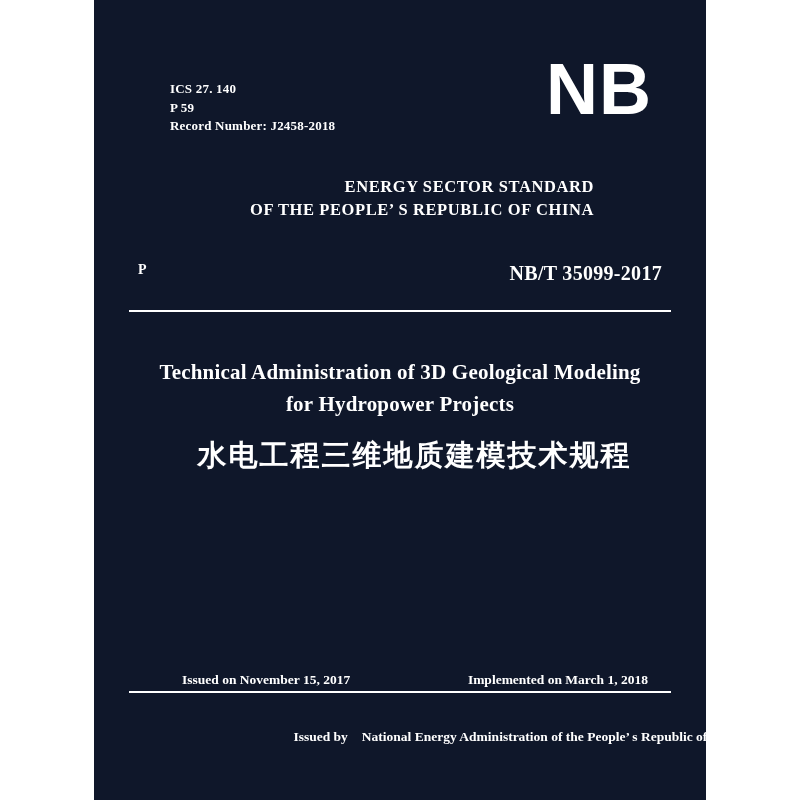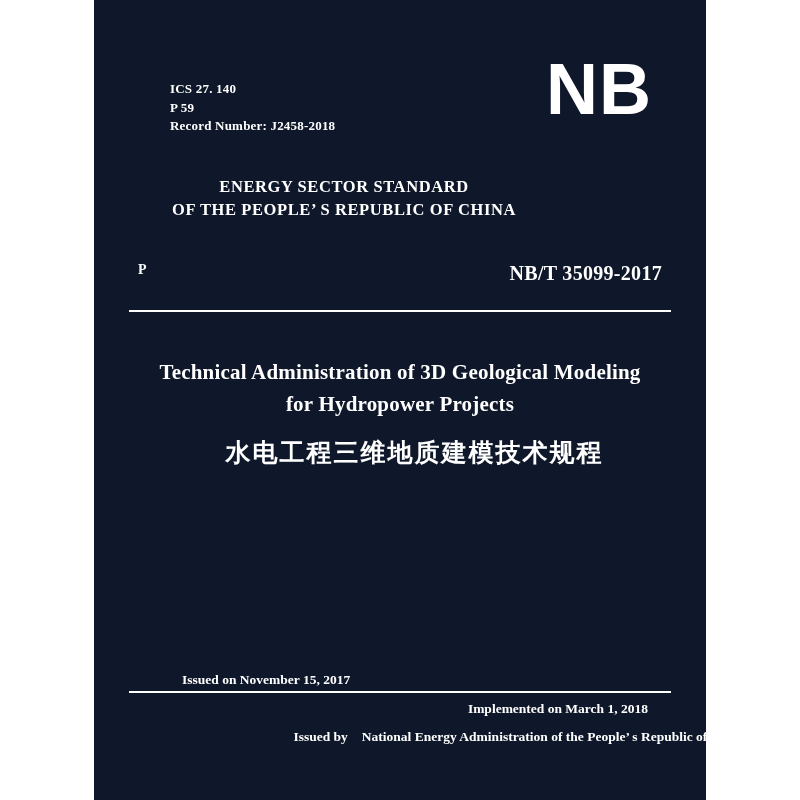--- a/index.html
+++ b/index.html
@@ -51,21 +51,21 @@
     font-size: 72px;
     letter-spacing: 1px;
     line-height: 62px;
   }
 
   .title-block {
     position: absolute;
     left: 0;
     top: 175px;
     width: 500px;
-    text-align: center;
+    text-align: right;
   }
   .eng-line {
     font-family: "Liberation Serif", serif;
     font-weight: bold;
     font-size: 16.5px;
     letter-spacing: 0.6px;
     line-height: 23px;
   }
   .cn-line {
     font-family: "DejaVu Sans", sans-serif;
@@ -119,21 +119,21 @@
   .main-en {
     font-family: "Liberation Serif", serif;
     font-weight: bold;
     font-size: 21px;
     line-height: 32px;
     letter-spacing: 0.2px;
   }
   .main-cn {
     font-family: Liberation Mono, monospace;
     font-weight: bold;
-    font-size: 25px;
+    font-size: 29px;
     letter-spacing: 2px;
     margin-top: 16px;
     margin-left: 29px;
   }
 
   
   .dates {
     position: absolute;
     left: 0;
     top: 672px;
@@ -144,21 +144,20 @@
     position: absolute;
     left: 88px;
     font-weight: bold;
     font-size: 13.5px;
   }
   .date-impl {
     position: absolute;
     right: 58px;
     font-weight: bold;
     font-size: 13.5px;
-    margin-top: 29px;
   }
   .issuer {
     position: absolute;
     left: 0;
     top: 701px;
     width: 652px;
     text-align: right;
     font-weight: bold;
     font-size: 13.5px;
     margin-top: 28px;

